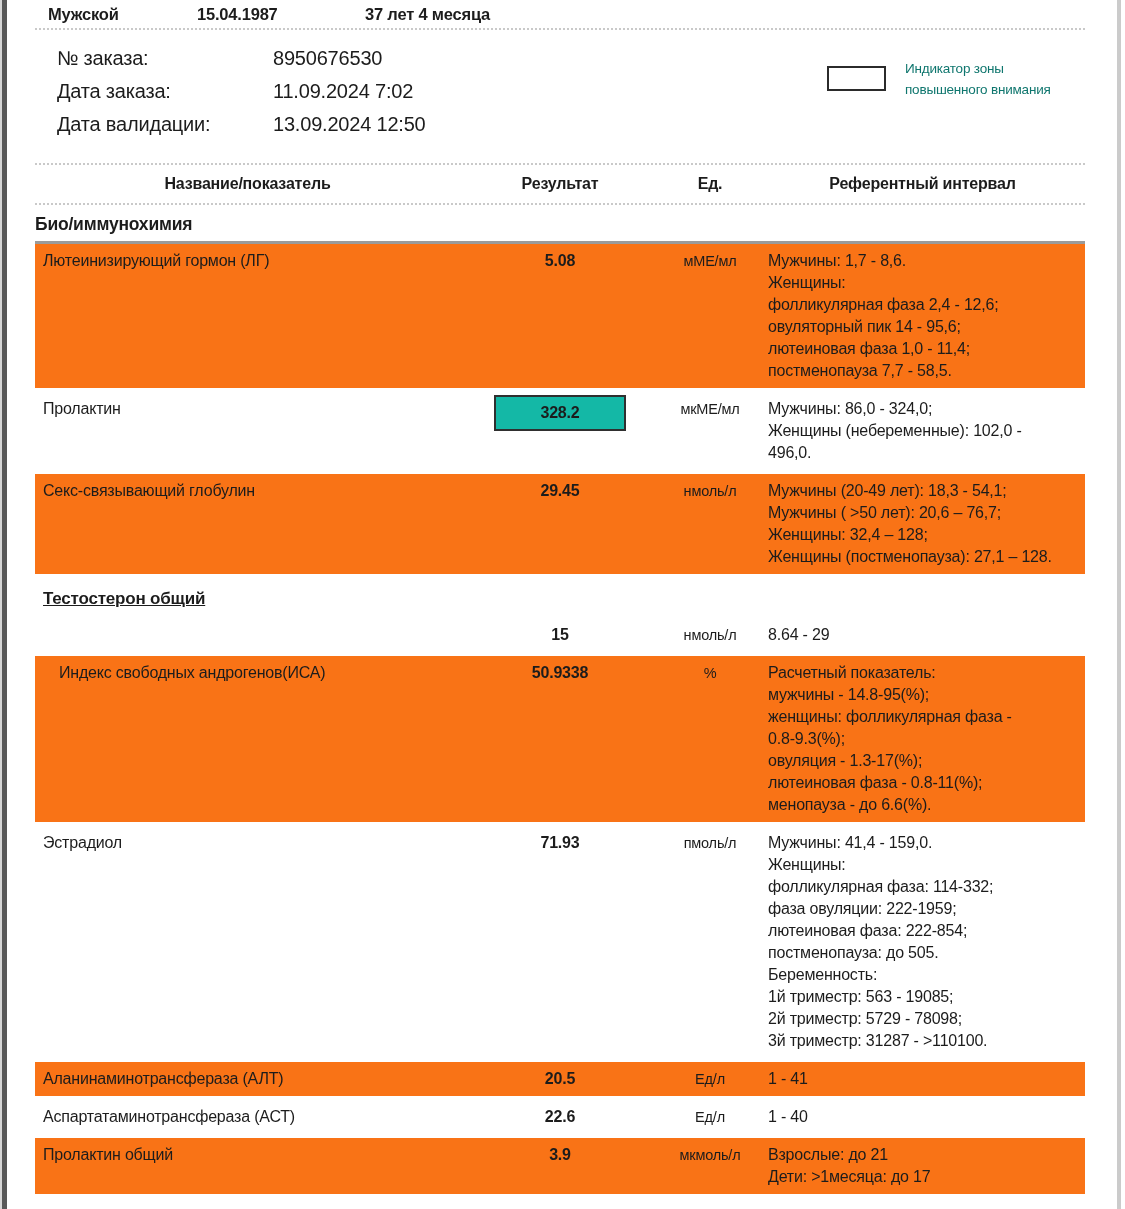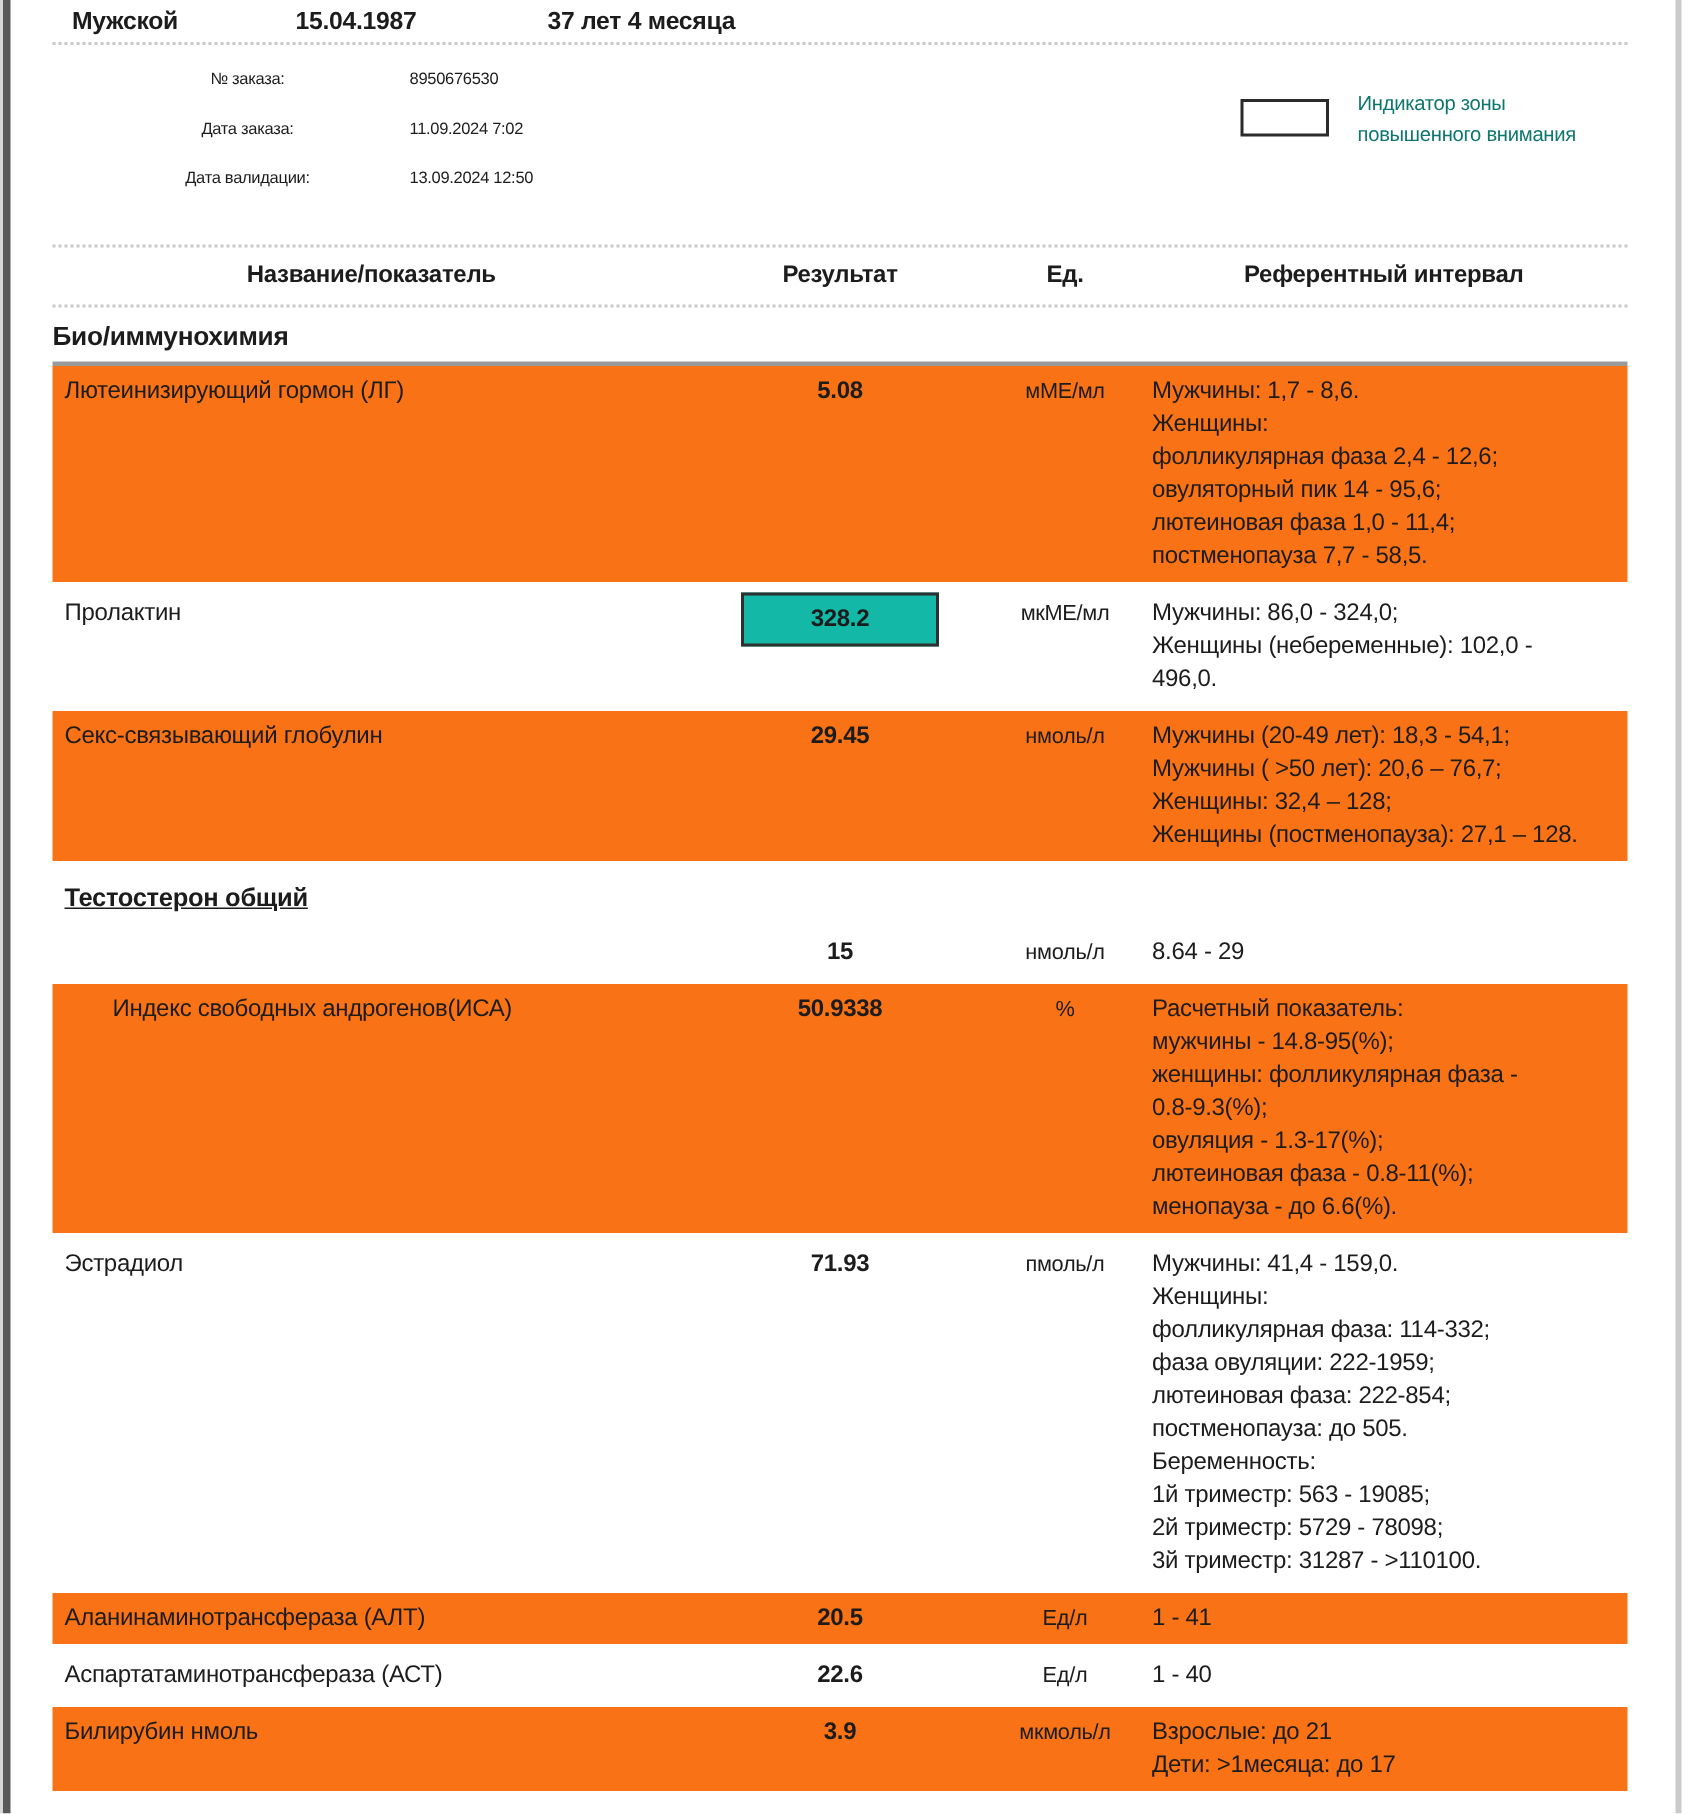--- a/index.html
+++ b/index.html
@@ -14,21 +14,21 @@
 
   .content { position:absolute; left:35px; top:0; width:1050px; }
 
   
   .patient-row { position:relative; height:30px; border-bottom:2px dotted #c9c9c9; }
   .patient-row span { position:absolute; top:5px; font-weight:bold; font-size:16.5px; }
   .p-gender { left:13px; } .p-birth { left:162px; } .p-age { left:330px; }
 
   
   .order-section { position:relative; height:135px; border-bottom:2px dotted #c9c9c9; }
-  .order-row { position:absolute; font-size:11px;text-align:center; }
+  .order-row { position:absolute; font-size:20px; }
   .order-label { display:inline-block; width:216px; }
   .o-1 { left:22px; top:17px; } .o-2 { left:22px; top:50px; } .o-3 { left:22px; top:83px; }
 
   .legend-box {
     position:absolute; left:792px; top:36px; width:59px; height:25px;
     border:2px solid #2b2b2b; background:#fff;
   }
   .legend-text {
     position:absolute; left:870px; top:28px; width:200px;
     font-size:13.5px; line-height:21px; color:#0f766e;
@@ -47,21 +47,21 @@
     border-bottom:3px solid #9b9b9b;
   }
 
   
   .lab-row {
     display:grid; grid-template-columns:425px 200px 100px 325px;
     padding:6px 0; margin-bottom:4px; align-items:start;
   }
   .lab-row.shaded { background:#f97316; }
   .c-name { font-size:16px; line-height:22px; padding-left:8px; }
-  .c-name.indent { padding-left:40px; }
+  .c-name.indent { padding-left:24px; }
   .c-result { text-align:center; font-weight:bold; font-size:16px; line-height:22px; }
   .c-unit { text-align:center; font-size:14.5px; line-height:22px; }
   .c-ref { font-size:16px; line-height:22px; padding-left:8px; padding-right:4px; }
   .result-box {
     display:inline-block; border:2px solid #2f2f2f; background:#14b8a6;
     padding:5px 44px; margin-top:-3px;
   }
   .subsection-title {
     font-weight:bold; font-size:17px; text-decoration:underline;
     margin:15px 0 9px 0; padding-left:8px;
@@ -202,21 +202,21 @@
   <div class="lab-row">
     <div class="c-name">Аспартатаминотрансфераза (АСТ)</div>
     <div class="c-result"><span>22.6</span></div>
     <div class="c-unit">Ед/л</div>
     <div class="c-ref">
           <div>1 - 40</div>
         </div>
   </div>
 
   <div class="lab-row shaded">
-    <div class="c-name">Билирубин нмоль</div>
+    <div class="c-name">Пролактин общий</div>
     <div class="c-result"><span>3.9</span></div>
     <div class="c-unit">мкмоль/л</div>
     <div class="c-ref">
           <div>Взрослые: до 21</div>
           <div>Дети: &gt;1месяца: до 17</div>
         </div>
   </div>
 </div>
 
 </div>

